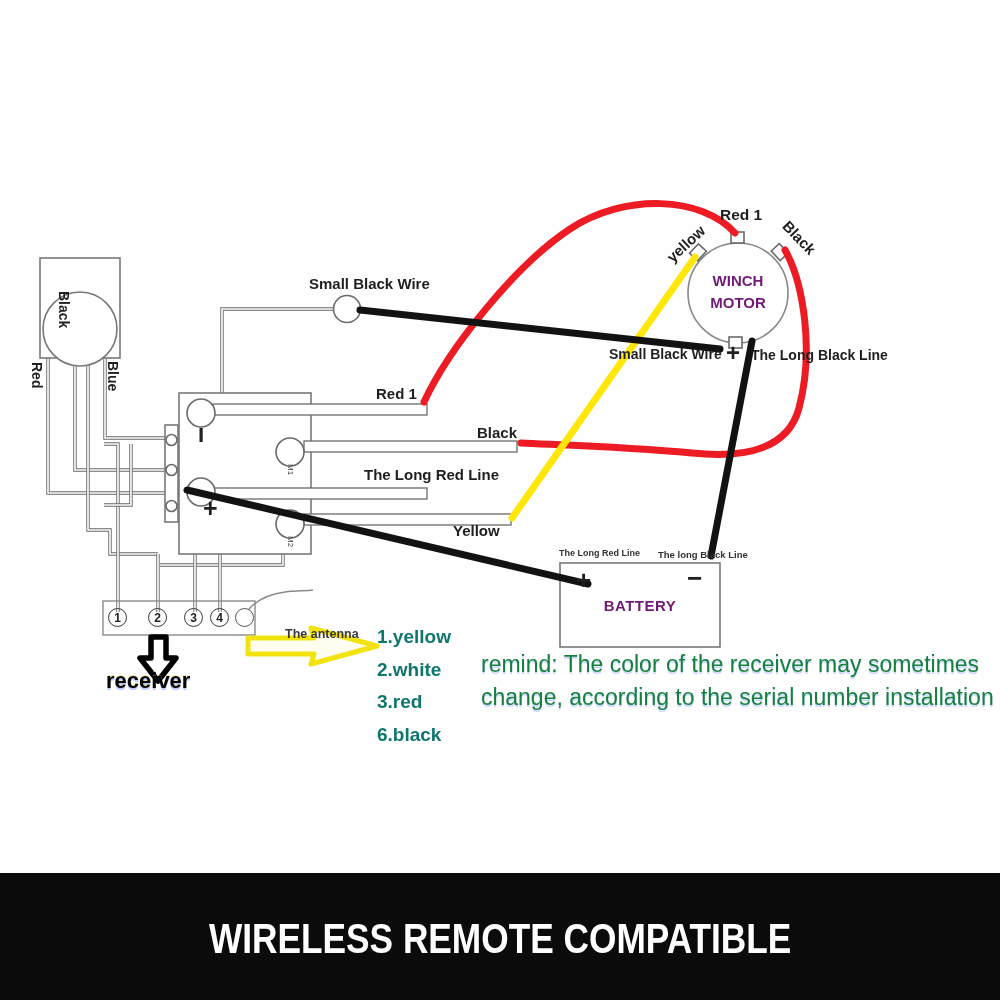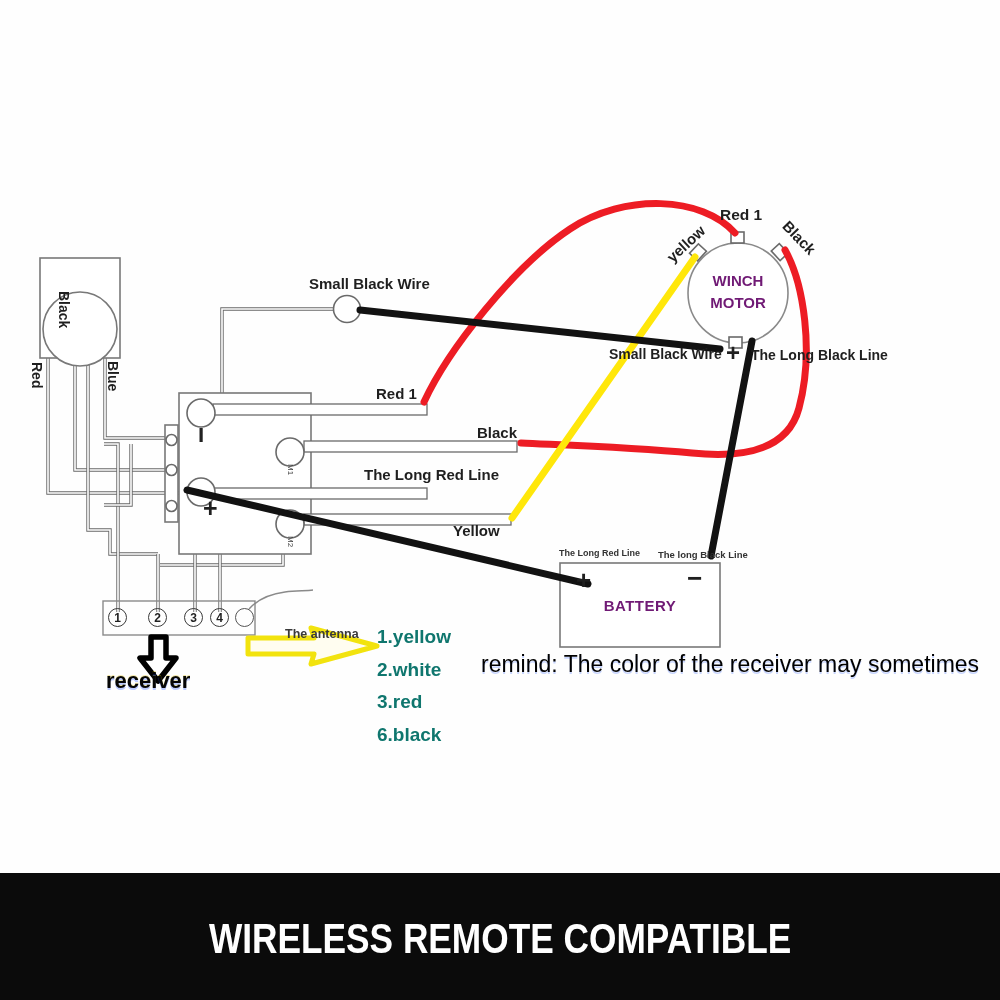--- a/index.html
+++ b/index.html
@@ -12,21 +12,21 @@
   .box{fill:#ffffff;stroke:#787878;stroke-width:1.6;}
   .bar{fill:#ffffff;stroke:#6a6a6a;stroke-width:1.3;}
   .node{fill:#ffffff;stroke:#6a6a6a;stroke-width:1.6;}
   .thick{fill:none;stroke-linecap:round;stroke-width:7;}
   .lbl{position:absolute;color:#1f1f1f;white-space:nowrap;line-height:1.05;}
   .vtext{writing-mode:vertical-rl;}
   .term{position:absolute;width:19px;height:19px;border:1.7px solid #3a3a3a;border-radius:50%;
         box-sizing:border-box;display:flex;align-items:center;justify-content:center;
         font-size:12px;font-weight:700;color:#222;background:transparent;}
   .legend-line{font-size:19px;font-weight:700;line-height:32.5px;color:#0f766e;}
-  .remind-line{font-size:23px;line-height:32.5px;color:#000000;
+  .remind-line{font-size:23px;line-height:32.5px;color:#15803d;
                text-shadow:0 1.5px 0 rgba(40,90,255,0.25);}
   #receiver-caption{text-shadow:0 2px 0 rgba(30,80,255,0.30),0 -1px 0 rgba(220,190,0,0.35);}
   #banner{position:absolute;left:0;top:857px;width:1000px;height:143px;background:#0b0b0b;
           text-align:center;margin-top:16px;}
   #banner span{display:inline-block;margin-top:41px;color:#ffffff;font-size:43px;font-weight:700;
                letter-spacing:0px;transform:scaleX(0.82);white-space:nowrap;}
 </style>
 </head>
 <body>
 
@@ -153,19 +153,20 @@
 
   <div class="lbl" style="left:377px;top:621px;">
     <div class="legend-line">1.yellow</div>
     <div class="legend-line">2.white</div>
     <div class="legend-line">3.red</div>
     <div class="legend-line">6.black</div>
   </div>
 
   <div class="lbl" style="left:481px;top:648px;">
     <div class="remind-line">remind: The color of the receiver may sometimes</div>
+    <div class="remind-line">change, according to the serial number installation</div>
   </div>
 
   <div id="banner">
     <span>WIRELESS REMOTE COMPATIBLE</span>
   </div>
 
 </div>
 
 </body></html>

